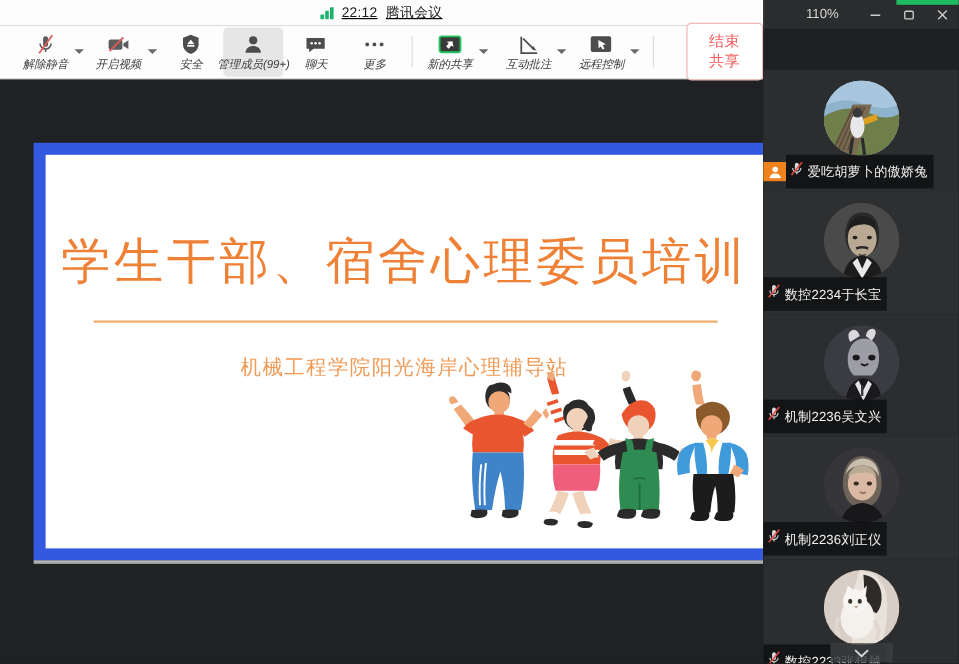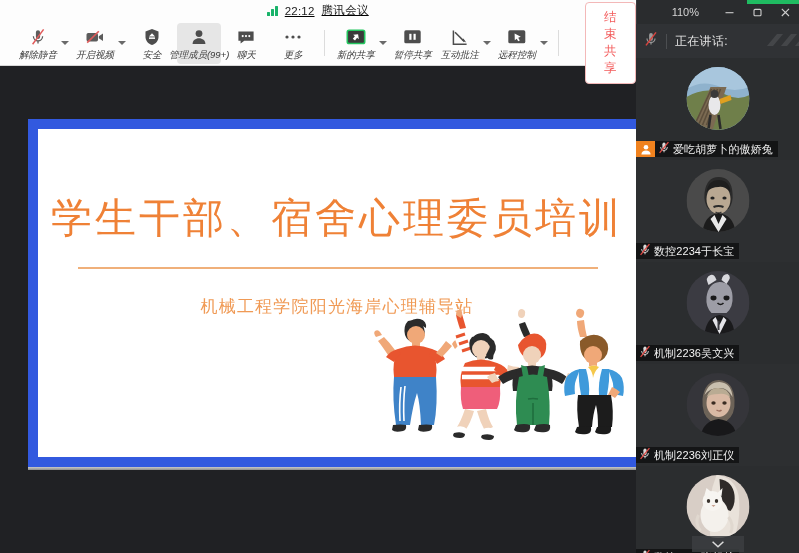--- a/index.html
+++ b/index.html
@@ -120,21 +120,21 @@
   .pname-row {
     position: absolute; left: 0; bottom: 3px; display: flex; align-items: center;
     max-width: 163px;
   }
   .host-badge {
     width: 19px; height: 16px; background: #f0821e; display: flex;
     align-items: center; justify-content: center; flex: 0 0 auto;
   }
   .pname-inner {
     display: flex; align-items: center; gap: 3px; background: rgba(0,0,0,.55);
-    padding: 1px 5px 1px 3px; height: 16px;
+    padding: 1px 5px 1px 3px; height: 28px;
   }
   .mic-off { flex: 0 0 auto; }
   .pname { font-size: 11px; color: #f2f2f2; white-space: nowrap; letter-spacing: .1px; }
   .scroll-chevron {
     position: absolute; left: 50%; bottom: 16px; transform: translateX(-50%);
     width: 52px; height: 16px; background: rgba(60,62,65,.85);
     display: flex; align-items: center; justify-content: center; cursor: pointer;
   }
 </style>
 </head>
@@ -249,30 +249,20 @@
           </svg>
         </span>
         <span class="tb-lbl">新的共享</span>
       </div>
       <div class="caret">
           <span></span>
         </div>
 
       <div class="tb-gap"></div>
 
-      <div class="tb-item">
-        <span class="tb-ico">
-          <svg width="19" height="16" viewBox="0 0 19 16">
-            <rect x="1.3" y="1.3" width="16.4" height="13" rx="1.6" fill="#4d4d4d"></rect>
-            <rect x="6.3" y="4.8" width="2.2" height="6" fill="#fff"></rect>
-            <rect x="10.5" y="4.8" width="2.2" height="6" fill="#fff"></rect>
-          </svg>
-        </span>
-        <span class="tb-lbl">暂停共享</span>
-      </div>
 
       <div class="tb-gap"></div>
 
       <div class="tb-item">
         <span class="tb-ico">
           <svg width="18" height="17" viewBox="0 0 18 17">
             <path d="M2.4 1.6v13.6h13.2" stroke="#4d4d4d" stroke-width="1.5" fill="none"></path>
             <path d="M4 3.2 13.4 12.6" stroke="#4d4d4d" stroke-width="1.5"></path>
             <path d="M12.4 9.4l2.8 4.2-4.4-2.4z" fill="#4d4d4d"></path>
           </svg>
@@ -415,39 +405,20 @@
             <rect x="2" y="2.4" width="7" height="6.4" rx="1" stroke="#cfcfcf" stroke-width="1.1" fill="none"></rect>
           </svg>
       </span>
       <span class="wc">
         <svg width="11" height="11" viewBox="0 0 11 11">
             <path d="M1.8 1.8 9 9M9 1.8 1.8 9" stroke="#cfcfcf" stroke-width="1.1"></path>
           </svg>
       </span>
     </div>
 
-    <div class="speak-bar">
-      <span>
-        <svg width="14" height="16" viewBox="0 0 14 16">
-          <path d="M7 2a1.9 1.9 0 0 1 1.9 1.9v4a1.9 1.9 0 0 1-3.8 0v-4A1.9 1.9 0 0 1 7 2z" fill="#9b9b9b"></path>
-          <path d="M3 7.4a4 4 0 0 0 8 0" stroke="#9b9b9b" stroke-width="1.2" fill="none"></path>
-          <path d="M7 11.4v2.2" stroke="#9b9b9b" stroke-width="1.2"></path>
-          <path d="M2 14.4 12 1.4" stroke="#d8443f" stroke-width="1.5"></path>
-        </svg>
-      </span>
-      <span class="speak-divider"></span>
-      <span class="speak-txt">正在讲话:</span>
-      <span class="speak-deco">
-        <svg width="46" height="22" viewBox="0 0 46 22">
-          <path d="M8 16 18 4l6 0L14 16z" fill="#6b6d70"></path>
-          <path d="M22 16 32 4l6 0L28 16z" fill="#6b6d70"></path>
-          <path d="M36 16 46 4l6 0L42 16z" fill="#6b6d70"></path>
-        </svg>
-      </span>
-    </div>
 
     <div class="plist">
 
       <div class="ptile">
         <div class="pavatar">
           <svg width="63" height="63" viewBox="0 0 63 63">
             <rect width="63" height="63" fill="#8fb2cd"></rect>
             <path d="M0 22 Q16 12 34 20 Q48 26 63 20 L63 0 L0 0z" fill="#a8c6dd"></path>
             <path d="M0 30 Q20 18 40 28 Q52 34 63 28 L63 63 L0 63z" fill="#6f7f4a"></path>
             <path d="M6 63 L24 20 L40 20 L26 63z" fill="#7b6a52"></path>

